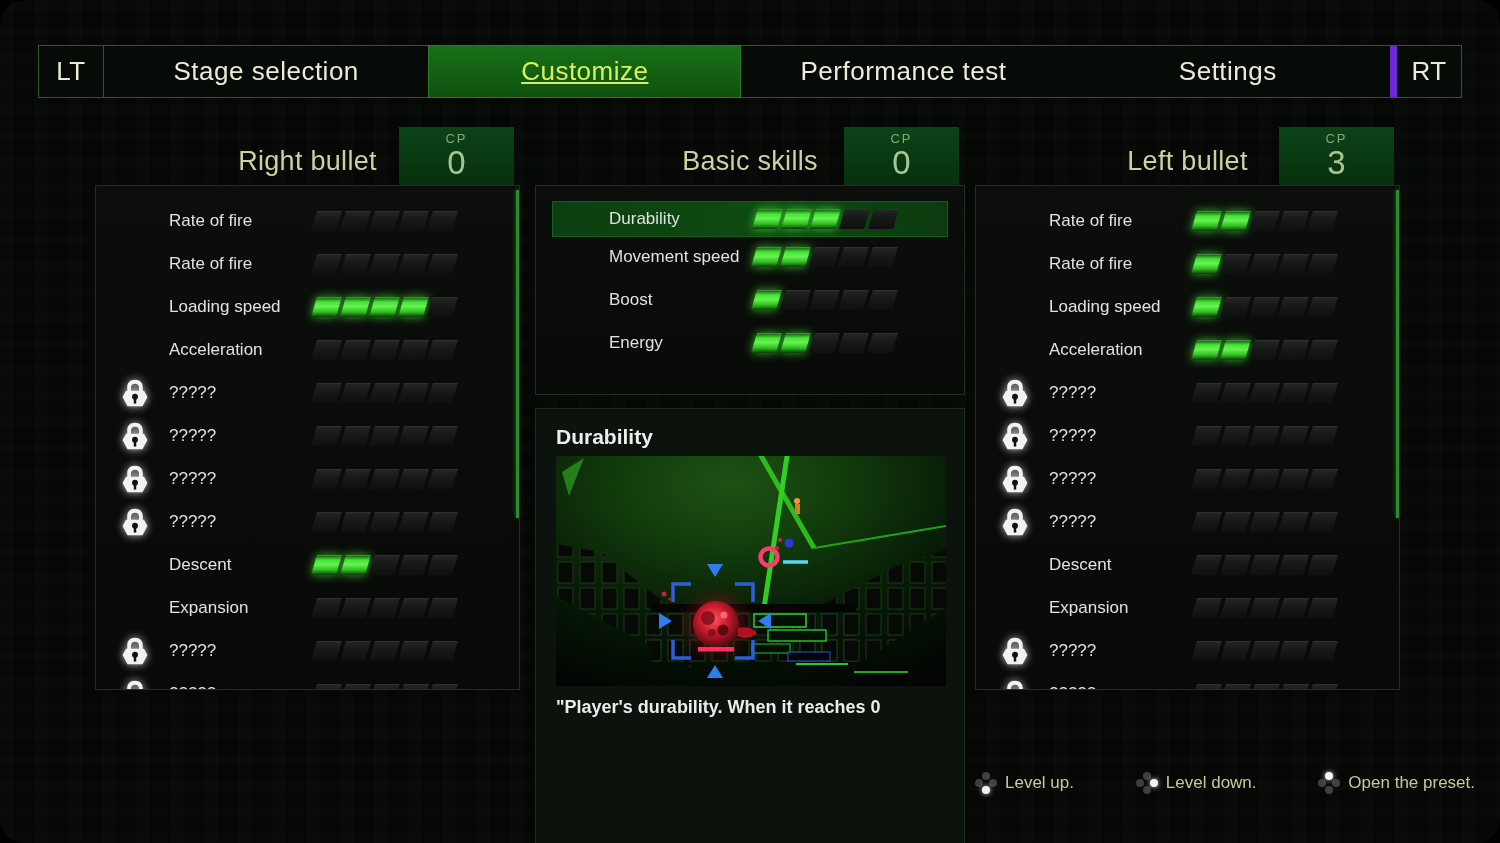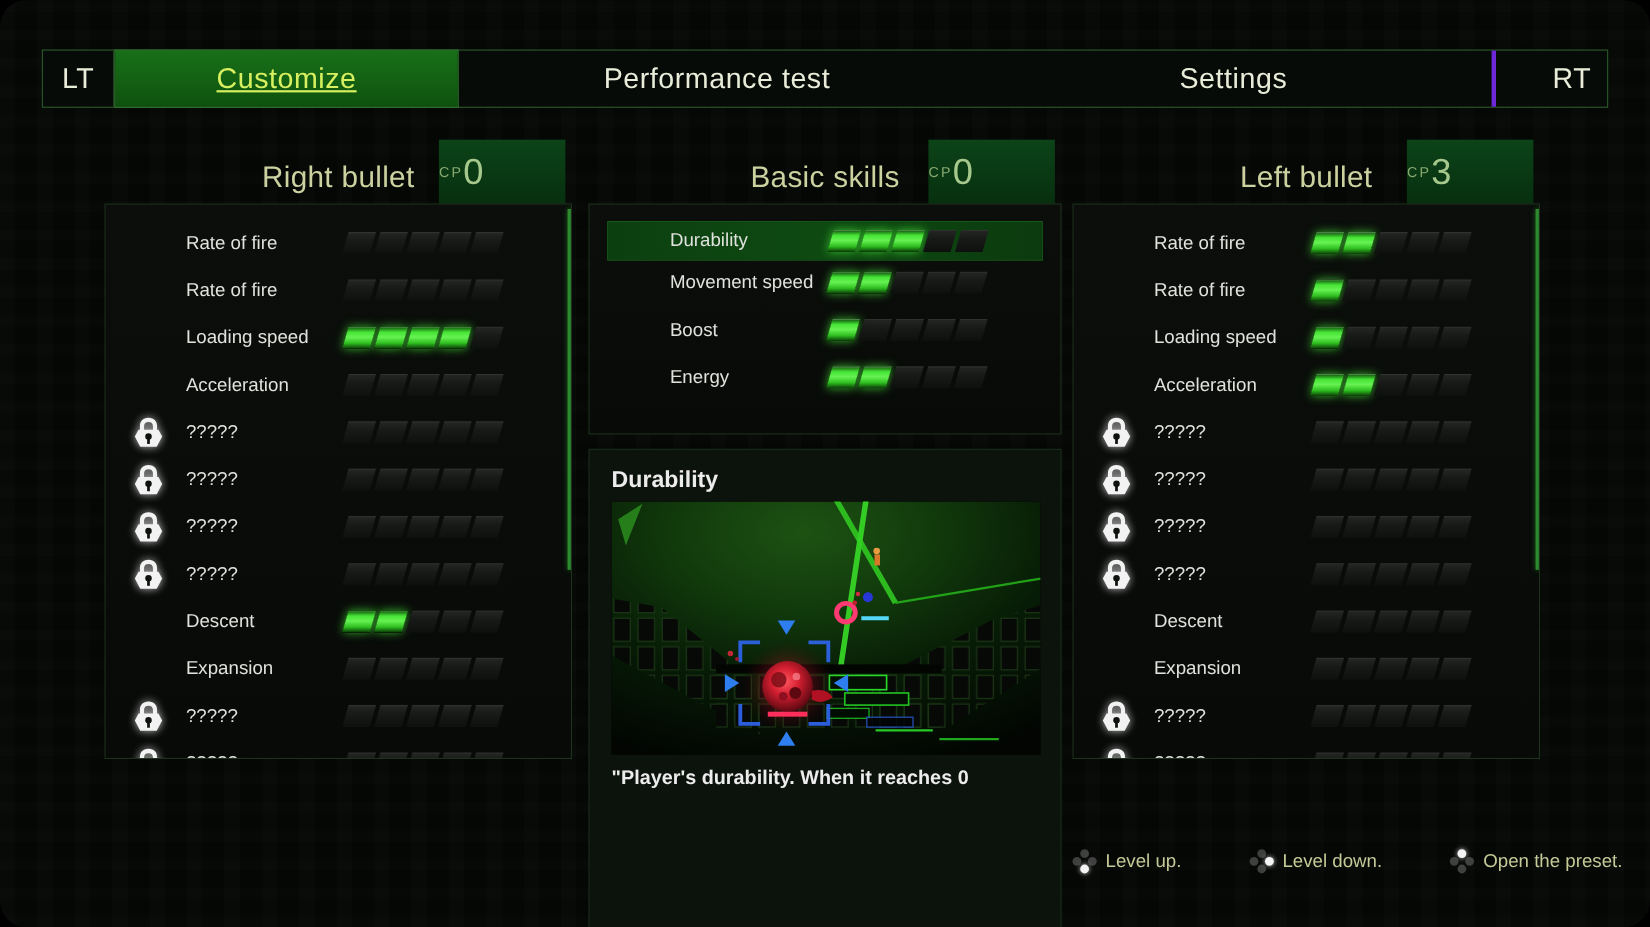--- a/index.html
+++ b/index.html
@@ -19,34 +19,34 @@
   
   .navbar{
     position:absolute;left:38px;top:45px;width:1424px;height:53px;
     display:flex;align-items:stretch;
     background:#070b07;border:1px solid #2c5a2c;box-sizing:border-box;
   }
   .nav-cell{display:flex;align-items:center;justify-content:center;
     font-size:26px;color:#e8ecd8;letter-spacing:.5px;cursor:default;}
   .nav-shoulder{width:64px;flex:none;}
   .nav-shoulder.left{border-right:1px solid #2c5a2c;}
-  .nav-shoulder.right{border-left:4px solid #6d28d9;padding-left:37px;}
+  .nav-shoulder.right{border-left:7px solid #6d28d9;}
   .nav-tab{flex:1;}
   .nav-tab.selected{
     flex:none;width:313px;
     background:linear-gradient(180deg,#187018 0%,#136013 55%,#0e500e 100%);
     color:#d8f060;border:1px solid #2d7a2d;box-sizing:border-box;margin:-1px 0;text-decoration:underline;
   }
   
   .col-header{position:absolute;height:58px;top:127px;}
   .col-title{position:absolute;left:0;right:0;bottom:8px;text-align:center;
     font-size:27px;color:#ccd1a0;letter-spacing:.3px;}
   .cp-box{position:absolute;top:0;right:6px;width:115px;height:58px;
     background:linear-gradient(180deg,#0c4318 0%,#07300f 100%);
-    display:flex;flex-direction:row;align-items:center;justify-content:flex-start;margin-left:47px;}
+    display:flex;flex-direction:column;align-items:center;justify-content:center;margin-left:47px;}
   .cp-label{font-size:13px;color:#88a870;letter-spacing:2px;line-height:13px;}
   .cp-value{font-size:33px;color:#a6c88c;line-height:36px;}
   
   .panel{position:absolute;background:linear-gradient(180deg,#0b0e0b,#080a08);
     border:1px solid #1d311d;box-sizing:border-box;overflow:hidden;}
   #panel-right-bullet{left:95px;top:185px;width:425px;height:505px;}
   #panel-basic-skills{left:535px;top:185px;width:430px;height:210px;}
   #panel-left-bullet{left:975px;top:185px;width:425px;height:505px;}
   .rows{position:absolute;inset:0;padding-top:13px;}
   .skill-row{position:relative;height:43px;}
@@ -91,20 +91,21 @@
   .dpad i.down{left:7px;top:14px;} .dpad i.left{left:0;top:7px;}
   .dpad i.hl{background:#f4f4f4;opacity:1;box-shadow:0 0 5px rgba(255,255,255,.8);}
 </style>
 </head>
 <body>
 
 <div id="screen">
 
   <div class="navbar">
     <div class="nav-cell nav-shoulder left">LT</div>
+    <div class="nav-cell nav-tab">Stage selection</div>
     <div class="nav-cell nav-tab selected">Customize</div>
     <div class="nav-cell nav-tab">Performance test</div>
     <div class="nav-cell nav-tab">Settings</div>
     <div class="nav-cell nav-shoulder right">RT</div>
   </div>
 
   <div class="col-header" style="left:95px;width:425px;">
     <div class="col-title">Right bullet</div>
     <div class="cp-box">
       <div class="cp-label">CP</div>

